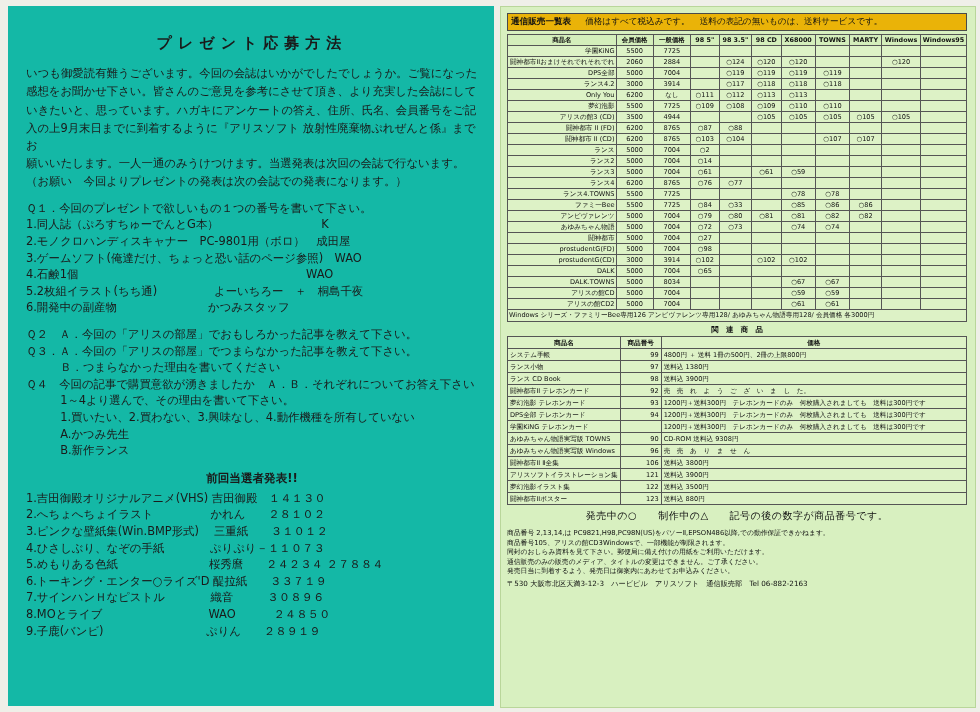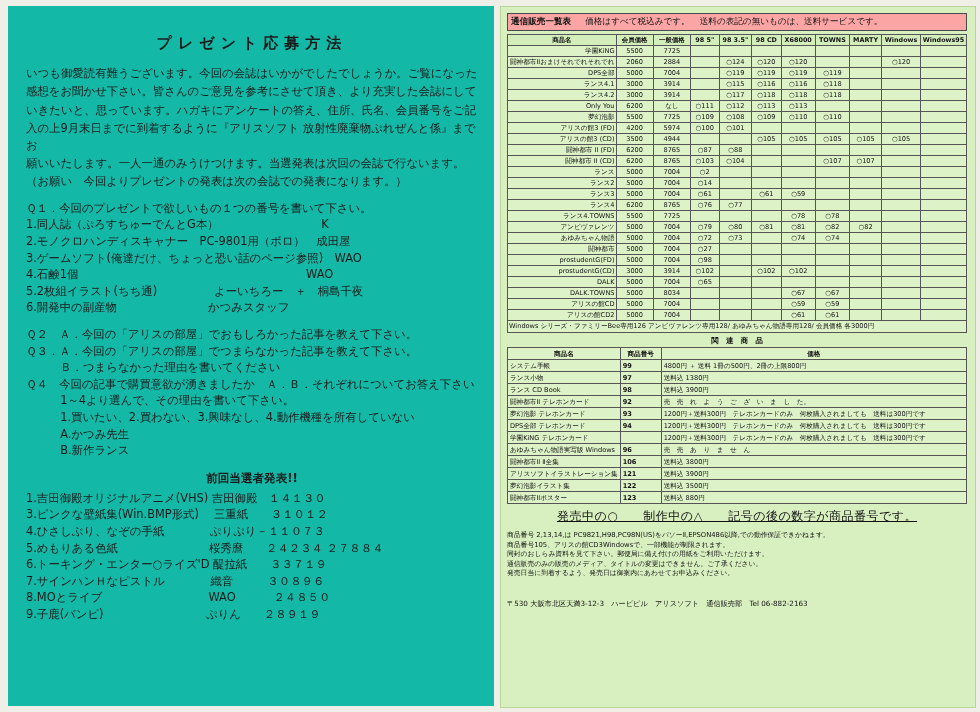--- a/index.html
+++ b/index.html
@@ -33,21 +33,21 @@
   
   .right-page{
     position:absolute;left:500px;top:6px;width:474px;height:700px;
     background:#d8f0c0;
     border:1px solid #b9d69a;
     color:#111;
   }
   .rp-inner{position:absolute;left:6px;top:6px;width:460px;}
   .rp-head{
     display:flex;align-items:center;font-size:8.6px;margin-bottom:3px;
-    border:1px solid #4a4a4a;padding:2px 3px;background:#fca5a5;
+    border:1px solid #4a4a4a;padding:2px 3px;background:#eab308;
   }
   .rp-head .h1{font-weight:bold;margin-right:14px;}
   .rp-head .h2{margin-right:10px;}
   .rp-head .h3{}
 
   table.price{
     border-collapse:collapse;width:460px;font-size:6.6px;background:#ddf2c6;
   }
   table.price th,table.price td{
     border:1px solid #555;padding:0px 1px;height:10px;line-height:9px;
@@ -63,25 +63,25 @@
     text-align:center;font-size:7.4px;font-weight:bold;margin:3px 0 1px 0;
   }
   table.relate{
     border-collapse:collapse;width:460px;font-size:6.6px;background:#ddf2c6;
   }
   table.relate th,table.relate td{
     border:1px solid #555;padding:0 2px;height:11px;line-height:10px;
     text-align:left;white-space:nowrap;overflow:hidden;
   }
   table.relate th{text-align:center;font-weight:bold;}
-  table.relate td.c{text-align:left;font-weight:bold;}
-
-  .legend{font-size:12px;text-align:center;margin-top:4px;letter-spacing:.5px;text-decoration:underline;}
+  table.relate td.c{text-align:right;}
+
+  .legend{font-size:10px;text-align:center;margin-top:4px;letter-spacing:.5px;}
   .foot{font-size:6.8px;line-height:9.6px;margin-top:6px;}
-  .addr{font-size:7.2px;margin-top:20px;line-height:10px;}
+  .addr{font-size:7.2px;margin-top:2px;line-height:10px;}
 </style>
 </head>
 <body>
 
 <div class="page">
 
   <div class="left-page">
     <div class="left-inner">
       <div class="lp-title">プレゼント応募方法</div>
 
@@ -117,20 +117,21 @@
         <div class="lp-line">Ｑ４　今回の記事で購買意欲が湧きましたか　Ａ．Ｂ．それぞれについてお答え下さい</div>
         <div class="lp-line">　　　1～4より選んで、その理由を書いて下さい。</div>
         <div class="lp-line">　　　1.買いたい、2.買わない、3.興味なし、4.動作機種を所有していない</div>
         <div class="lp-line">　　　A.かつみ先生</div>
         <div class="lp-line">　　　B.新作ランス</div>
       </div>
 
       <div class="lp-sub-title">前回当選者発表!!</div>
       <div class="win-list">
         <div class="lp-line">1.吉田御殿オリジナルアニメ(VHS) 吉田御殿　１４１３０</div>
+        <div class="lp-line">2.へちょへちょイラスト　　　　　かれん　　２８１０２</div>
         <div class="lp-line">3.ピンクな壁紙集(Win.BMP形式)　 三重紙　　３１０１２</div>
         <div class="lp-line">4.ひさしぶり、なぞの手紙　　　　ぷりぷり－１１０７３</div>
         <div class="lp-line">5.めもりある色紙　　　　　　　　桜秀麿　　２４２３４ ２７８８４</div>
         <div class="lp-line">6.トーキング・エンター○ライズ'D 醍拉紙　　３３７１９</div>
         <div class="lp-line">7.サインハンＨなピストル　　　　織音　　　３０８９６</div>
         <div class="lp-line">8.MOとライブ　　　　　　　　　 WAO　　　 ２４８５０</div>
         <div class="lp-line">9.子鹿(バンビ)　　　　　　　　　ぷりん　　２８９１９</div>
       </div>
     </div>
   </div>
@@ -193,33 +194,20 @@
               <td></td>
               <td>○119</td>
               <td>○119</td>
               <td>○119</td>
               <td>○119</td>
               <td></td>
               <td></td>
               <td></td>
             </tr>
             <tr>
-              <td class="name">ランス4.1</td>
-              <td>3000</td>
-              <td>3914</td>
-              <td></td>
-              <td>○115</td>
-              <td>○116</td>
-              <td>○116</td>
-              <td>○118</td>
-              <td></td>
-              <td></td>
-              <td></td>
-            </tr>
-            <tr>
               <td class="name">ランス4.2</td>
               <td>3000</td>
               <td>3914</td>
               <td></td>
               <td>○117</td>
               <td>○118</td>
               <td>○118</td>
               <td>○118</td>
               <td></td>
               <td></td>
@@ -245,33 +233,20 @@
               <td>○109</td>
               <td>○108</td>
               <td>○109</td>
               <td>○110</td>
               <td>○110</td>
               <td></td>
               <td></td>
               <td></td>
             </tr>
             <tr>
-              <td class="name">アリスの館3 (FD)</td>
-              <td>4200</td>
-              <td>5974</td>
-              <td>○100</td>
-              <td>○101</td>
-              <td></td>
-              <td></td>
-              <td></td>
-              <td></td>
-              <td></td>
-              <td></td>
-            </tr>
-            <tr>
               <td class="name">アリスの館3 (CD)</td>
               <td>3500</td>
               <td>4944</td>
               <td></td>
               <td></td>
               <td>○105</td>
               <td>○105</td>
               <td>○105</td>
               <td>○105</td>
               <td>○105</td>
@@ -358,20 +333,33 @@
             <tr>
               <td class="name">ランス4.TOWNS</td>
               <td>5500</td>
               <td>7725</td>
               <td></td>
               <td></td>
               <td></td>
               <td>○78</td>
               <td>○78</td>
               <td></td>
+              <td></td>
+              <td></td>
+            </tr>
+            <tr>
+              <td class="name">ファミ一Bee</td>
+              <td>5500</td>
+              <td>7725</td>
+              <td>○84</td>
+              <td>○33</td>
+              <td></td>
+              <td>○85</td>
+              <td>○86</td>
+              <td>○86</td>
               <td></td>
               <td></td>
             </tr>
             <tr>
               <td class="name">アンビヴァレンツ</td>
               <td>5000</td>
               <td>7004</td>
               <td>○79</td>
               <td>○80</td>
               <td>○81</td>
@@ -530,20 +518,25 @@
               <td>DPS全部 テレホンカード</td>
               <td class="c">94</td>
               <td>1200円＋送料300円　テレホンカードのみ　何枚購入されましても　送料は300円です</td>
             </tr>
             <tr>
               <td>学園KiNG テレホンカード</td>
               <td class="c"></td>
               <td>1200円＋送料300円　テレホンカードのみ　何枚購入されましても　送料は300円です</td>
             </tr>
             <tr>
+              <td>あゆみちゃん物語実写版 TOWNS</td>
+              <td class="c">90</td>
+              <td>CD-ROM  送料込  9308円</td>
+            </tr>
+            <tr>
               <td>あゆみちゃん物語実写版 Windows</td>
               <td class="c">96</td>
               <td>売　売　あ　り　ま　せ　ん</td>
             </tr>
             <tr>
               <td>闘神都市II Ⅱ全集</td>
               <td class="c">106</td>
               <td>送料込  3800円</td>
             </tr>
             <tr>

